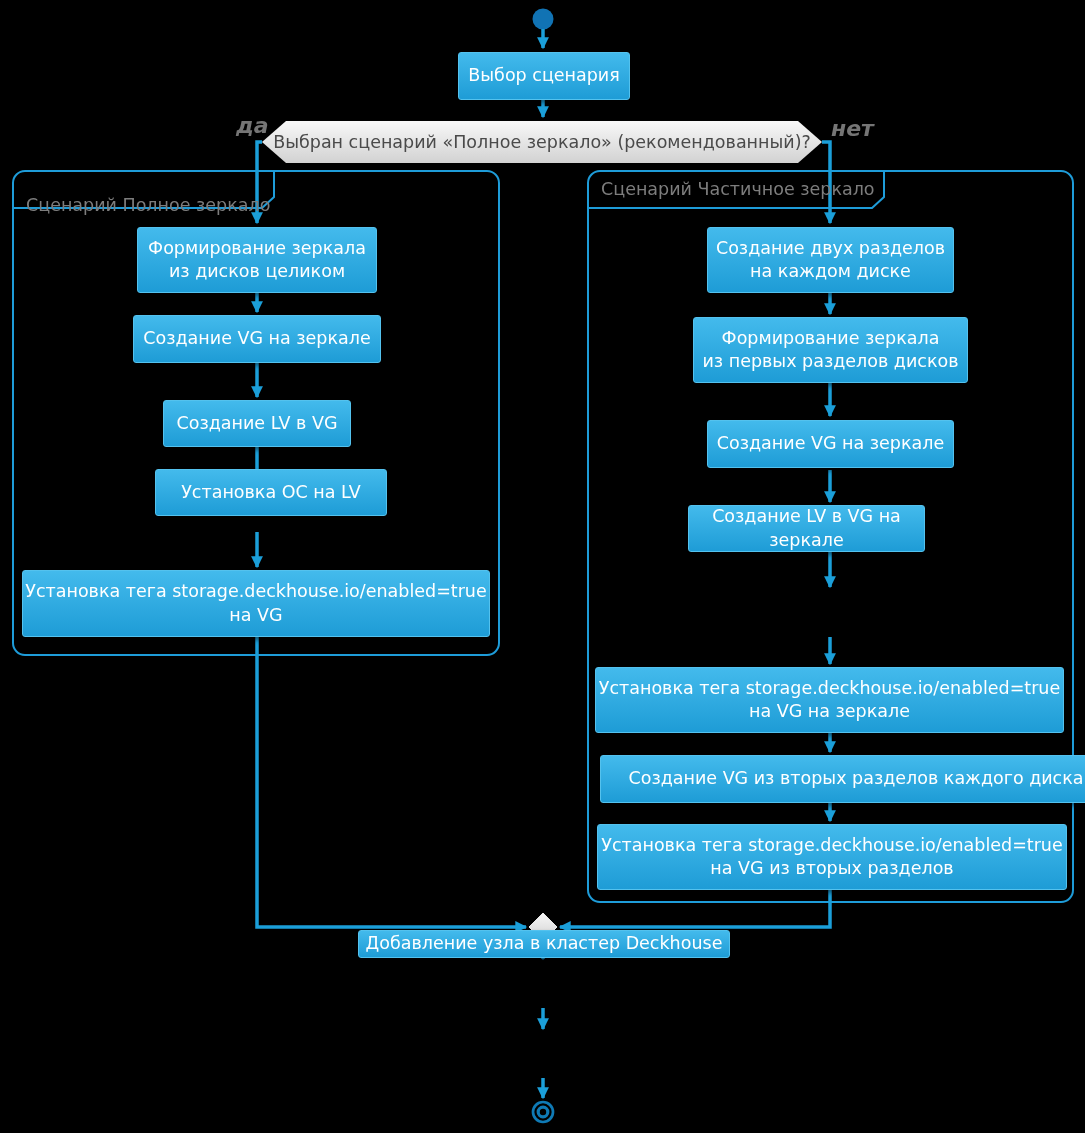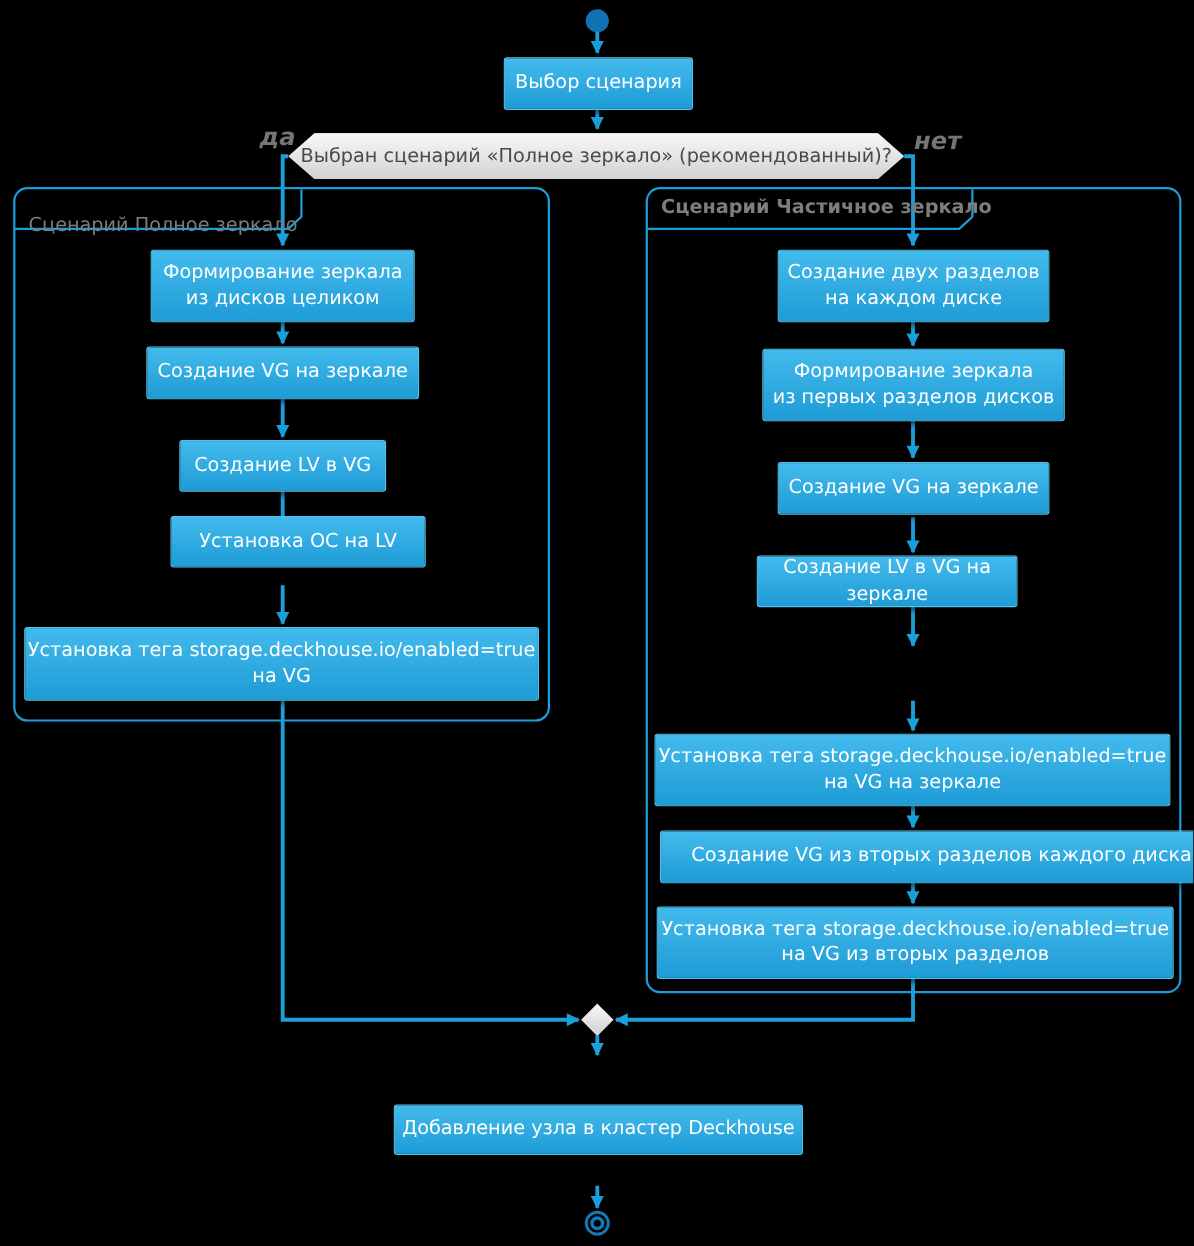--- a/index.html
+++ b/index.html
@@ -114,21 +114,21 @@
     </g>
 
     <path class="tabline" d="M13,208 L262,208 L274,197 L274,172"></path>
     <path class="tabline" d="M588,208 L872,208 L884,197 L884,172"></path>
   </svg>
 
   <div class="partition" style="left:12px;top:170px;width:488px;height:486px;"></div>
   <div class="partition-title" style="left:26px;top:179px;margin-top:16px;">Сценарий Полное зеркало</div>
 
   <div class="partition" style="left:587px;top:170px;width:487px;height:733px;"></div>
-  <div class="partition-title" style="left:601px;top:179px;font-weight:bold;">Сценарий Частичное зеркало</div>
+  <div class="partition-title" style="left:601px;top:179px;">Сценарий Частичное зеркало</div>
 
   <div class="activity" style="left:458px;top:52px;width:172px;height:48px;">Выбор сценария</div>
 
   <div class="decision" style="left:262px;top:121px;width:560px;height:42px;">Выбран сценарий «Полное зеркало» (рекомендованный)?</div>
   <div class="branch-label" style="left:236px;top:113px;">да</div>
   <div class="branch-label" style="left:831px;top:116px;">нет</div>
 
   <div class="activity" style="left:137px;top:227px;width:240px;height:66px;">Формирование зеркала
 из дисков целиком</div>
   <div class="activity" style="left:133px;top:315px;width:248px;height:48px;">Создание VG на зеркале</div>
@@ -142,15 +142,15 @@
   <div class="activity" style="left:693px;top:317px;width:275px;height:66px;">Формирование зеркала
 из первых разделов дисков</div>
   <div class="activity" style="left:707px;top:420px;width:247px;height:48px;">Создание VG на зеркале</div>
   <div class="activity" style="left:688px;top:505px;width:237px;height:47px;">Создание LV в VG на зеркале</div>
   <div class="activity" style="left:595px;top:667px;width:469px;height:66px;">Установка тега storage.deckhouse.io/enabled=true
 на VG на зеркале</div>
   <div class="activity" style="left:600px;top:755px;width:512px;height:48px;">Создание VG из вторых разделов каждого диска</div>
   <div class="activity" style="left:597px;top:824px;width:470px;height:66px;">Установка тега storage.deckhouse.io/enabled=true
 на VG из вторых разделов</div>
 
-  <div class="activity" style="left:358px;top:1004px;width:372px;height:46px;">Добавление узла в кластер Deckhouse</div>
+  <div class="activity" style="left:358px;top:930px;width:372px;height:28px;">Добавление узла в кластер Deckhouse</div>
 
 </div>
 
 </body></html>

